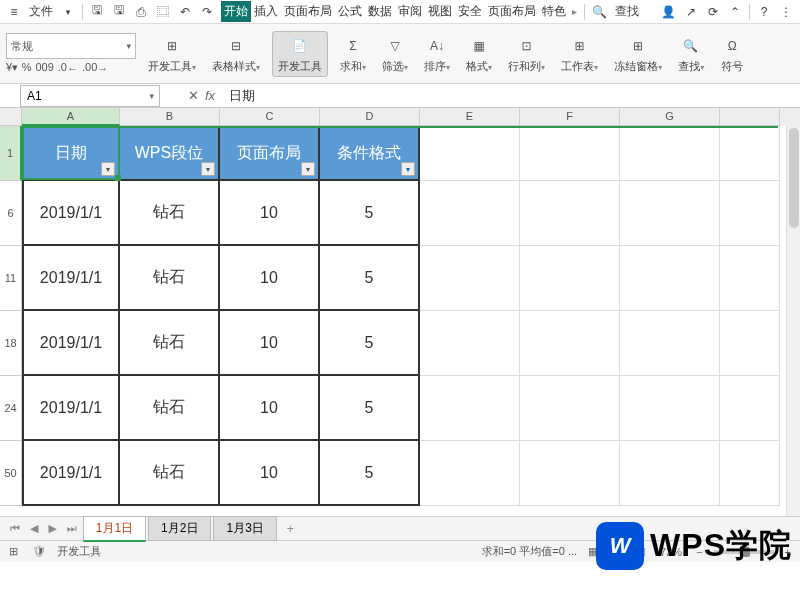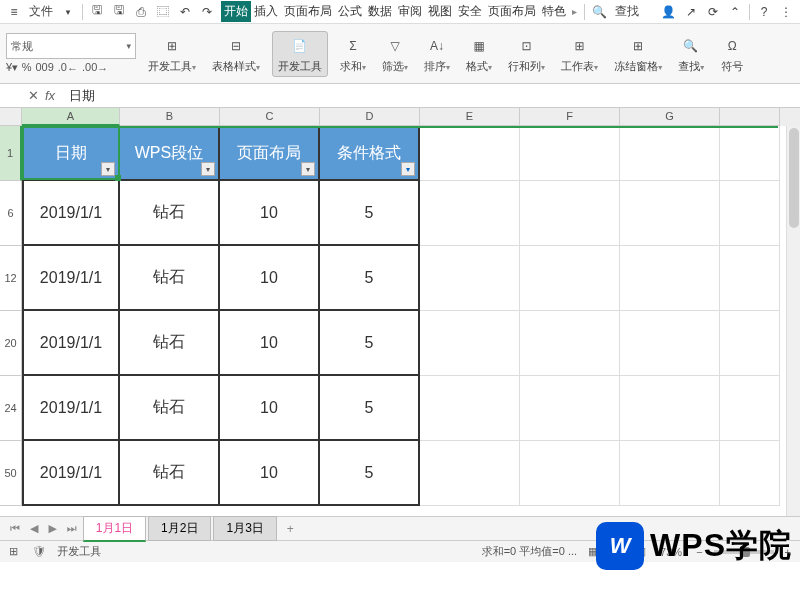--- a/index.html
+++ b/index.html
@@ -48,21 +48,21 @@
 .filter-btn.active { color: #0066cc; }
 .empty-cell { border-right: 1px solid #ddd; border-bottom: 1px solid #ddd; }
 
 .sel-outline { position: absolute; border: 2px solid #2e9b4f; pointer-events: none; left: 22px; top: 18px; width: 98px; height: 54px; z-index: 5; }
 .sel-outline::after { content: ""; position: absolute; right: -3px; bottom: -3px; width: 6px; height: 6px; background: #2e9b4f; }
 .top-border-green { position: absolute; left: 22px; top: 18px; width: 756px; height: 2px; background: #2e9b4f; z-index: 4; }
 
 .sheet-tabs { height: 24px; display: flex; align-items: center; border-top: 1px solid #ccc; background: #f4f4f4; padding: 0 6px; gap: 2px; }
 .st-nav { padding: 0 4px; color: #888; cursor: pointer; font-size: 11px; }
 .st-tab { padding: 3px 12px; background: #ddd; border: 1px solid #bbb; font-size: 12px; cursor: pointer; }
-.st-tab.active { background: #fff; color: #ec4899; border-bottom: 2px solid #2e9b4f; font-weight: 500; }
+.st-tab.active { background: #fff; color: #c2410c; border-bottom: 2px solid #2e9b4f; font-weight: 500; }
 .st-add { padding: 0 8px; color: #888; cursor: pointer; }
 
 .statusbar { height: 22px; display: flex; align-items: center; border-top: 1px solid #ccc; background: #f4f4f4; padding: 0 6px; font-size: 11px; color: #555; gap: 8px; }
 .statusbar .sp { flex: 1; }
 .sb-icon { cursor: pointer; color: #666; padding: 0 3px; }
 
 .watermark { position: absolute; right: 8px; bottom: 30px; display: flex; align-items: center; gap: 6px; z-index: 20; pointer-events: none; }
 .wm-logo { width: 48px; height: 48px; background: #0052d9; border-radius: 10px; display: flex; align-items: center; justify-content: center; color: #fff; font-weight: 900; font-size: 22px; font-style: italic; }
 .wm-text { font-size: 32px; font-weight: 900; color: #000; letter-spacing: 1px; }
 
@@ -164,37 +164,38 @@
     <div class="rb-icon">🔍</div>
     <div class="rb-label"><span>查找</span><span class="dd">▾</span></div>
   </div>
   <div class="rb-group">
     <div class="rb-icon">Ω</div>
     <div class="rb-label">符号</div>
   </div>
 </div>
 
 <div class="formula-bar">
+  <div class="cell-ref">A1</div>
   <div class="fx-icons">
     <span>✕</span>
     <span><i>fx</i></span>
   </div>
   <div class="fx-input">日期</div>
 </div>
 
 <div class="sheet">
   <div class="top-border-green"></div>
   <div class="sel-outline"></div>
 
   <div style="display:flex;flex-direction:column">
     <div class="corner"></div>
     <div class="rh sel" style="height:55px;line-height:54px">1</div>
     <div class="rh filt">6</div>
-    <div class="rh filt">12</div>
-    <div class="rh filt">20</div>
+    <div class="rh filt">11</div>
+    <div class="rh filt">18</div>
     <div class="rh filt">24</div>
     <div class="rh filt">50</div>
   </div>
 
   <div class="grid-area">
     <div class="col-hdrs">
       <div class="ch sel" style="width:98px">A</div>
       <div class="ch" style="width:100px">B</div>
       <div class="ch" style="width:100px">C</div>
       <div class="ch" style="width:100px">D</div>

